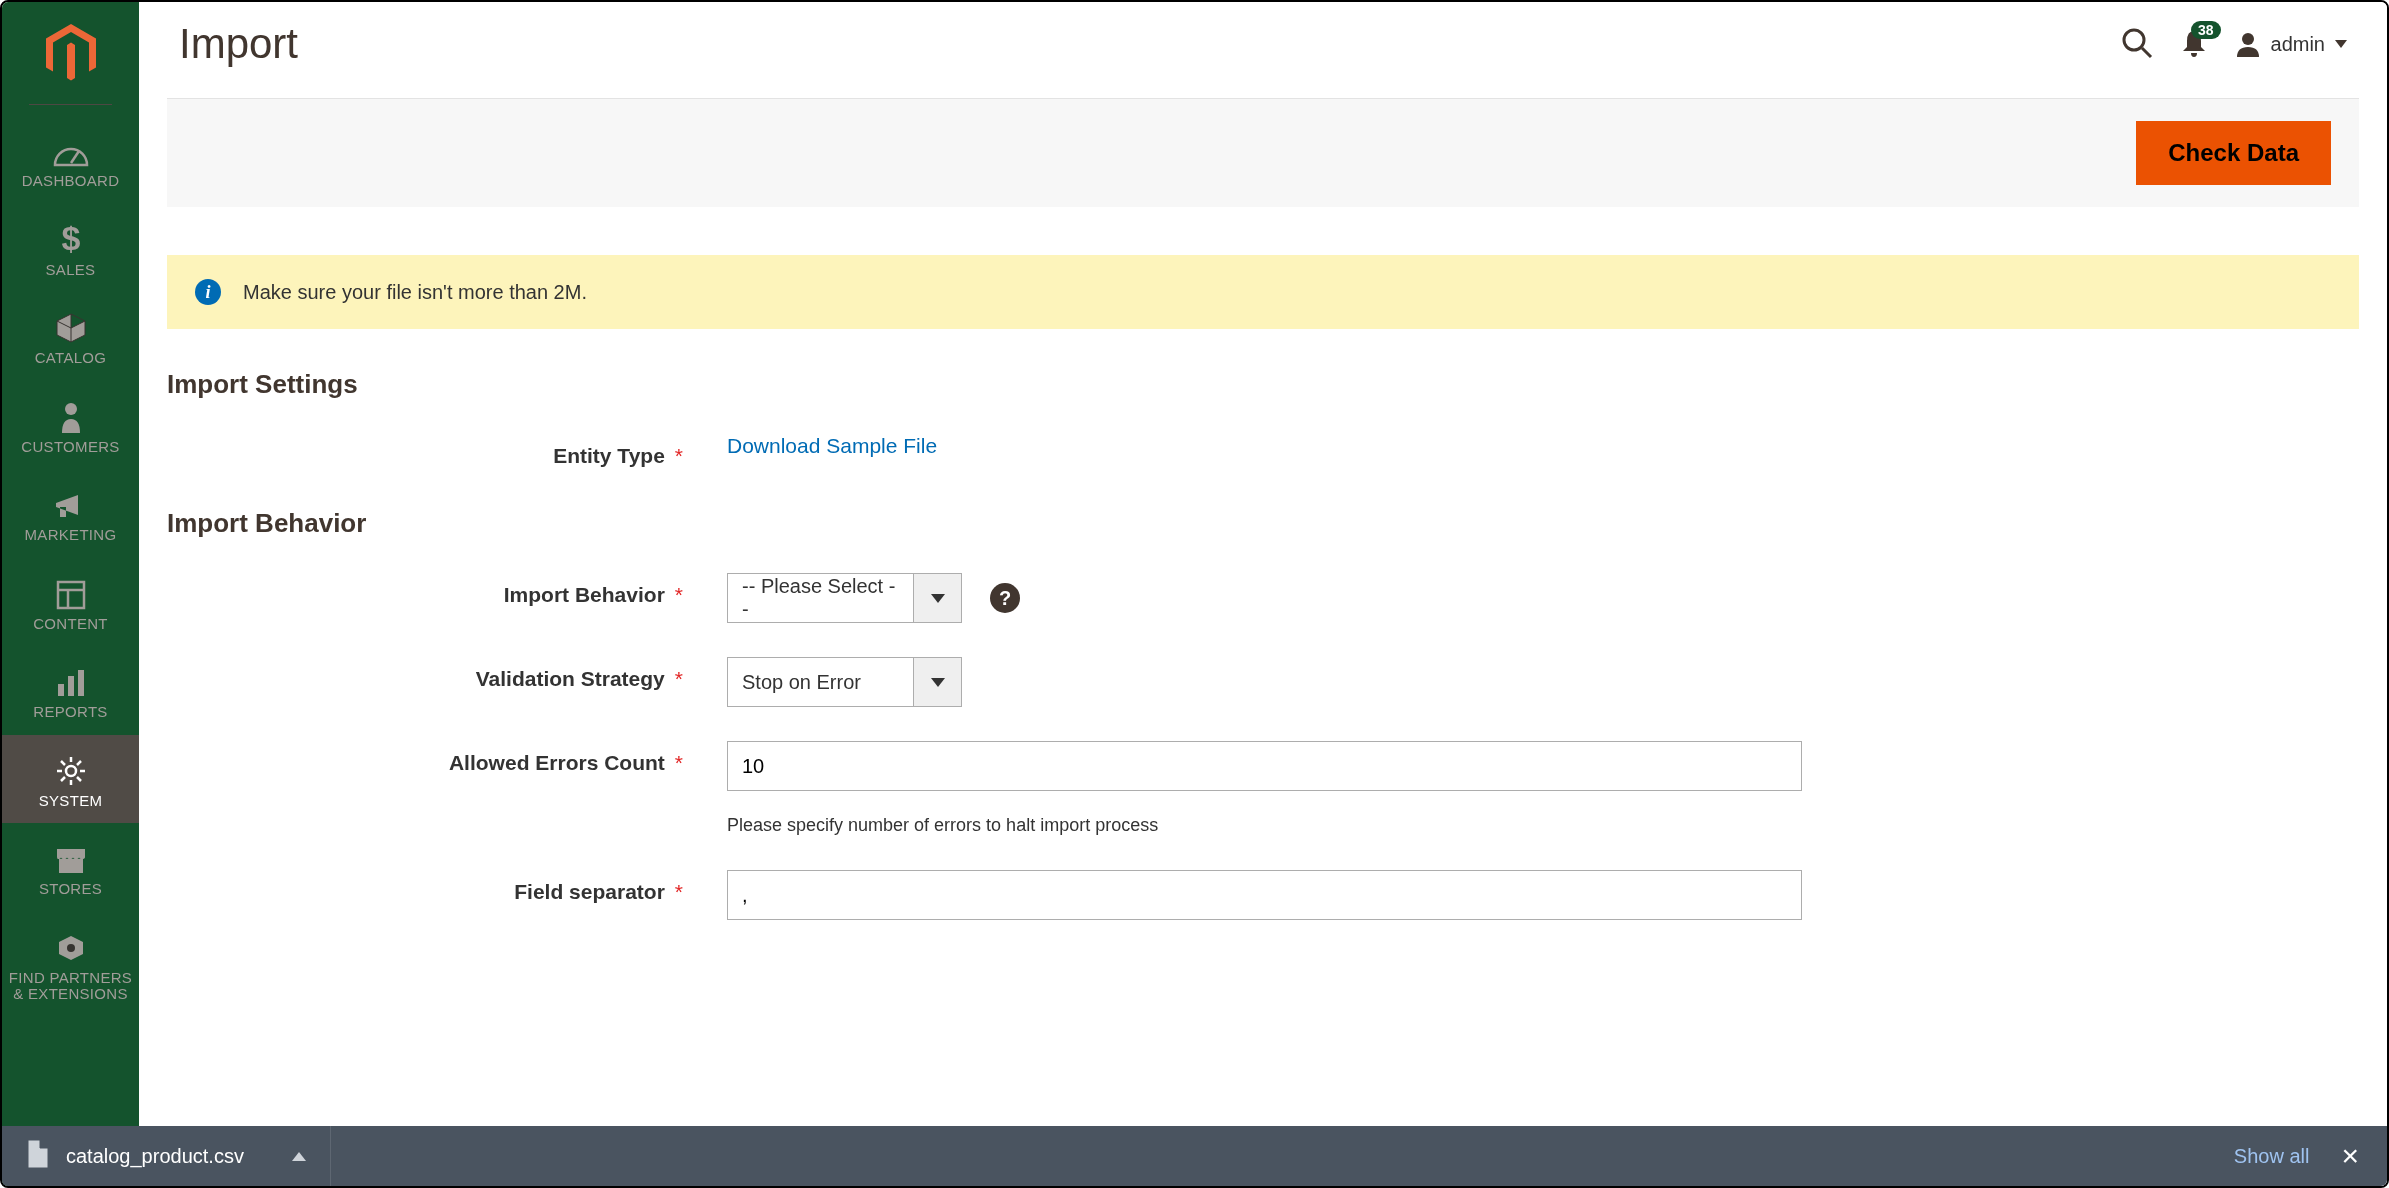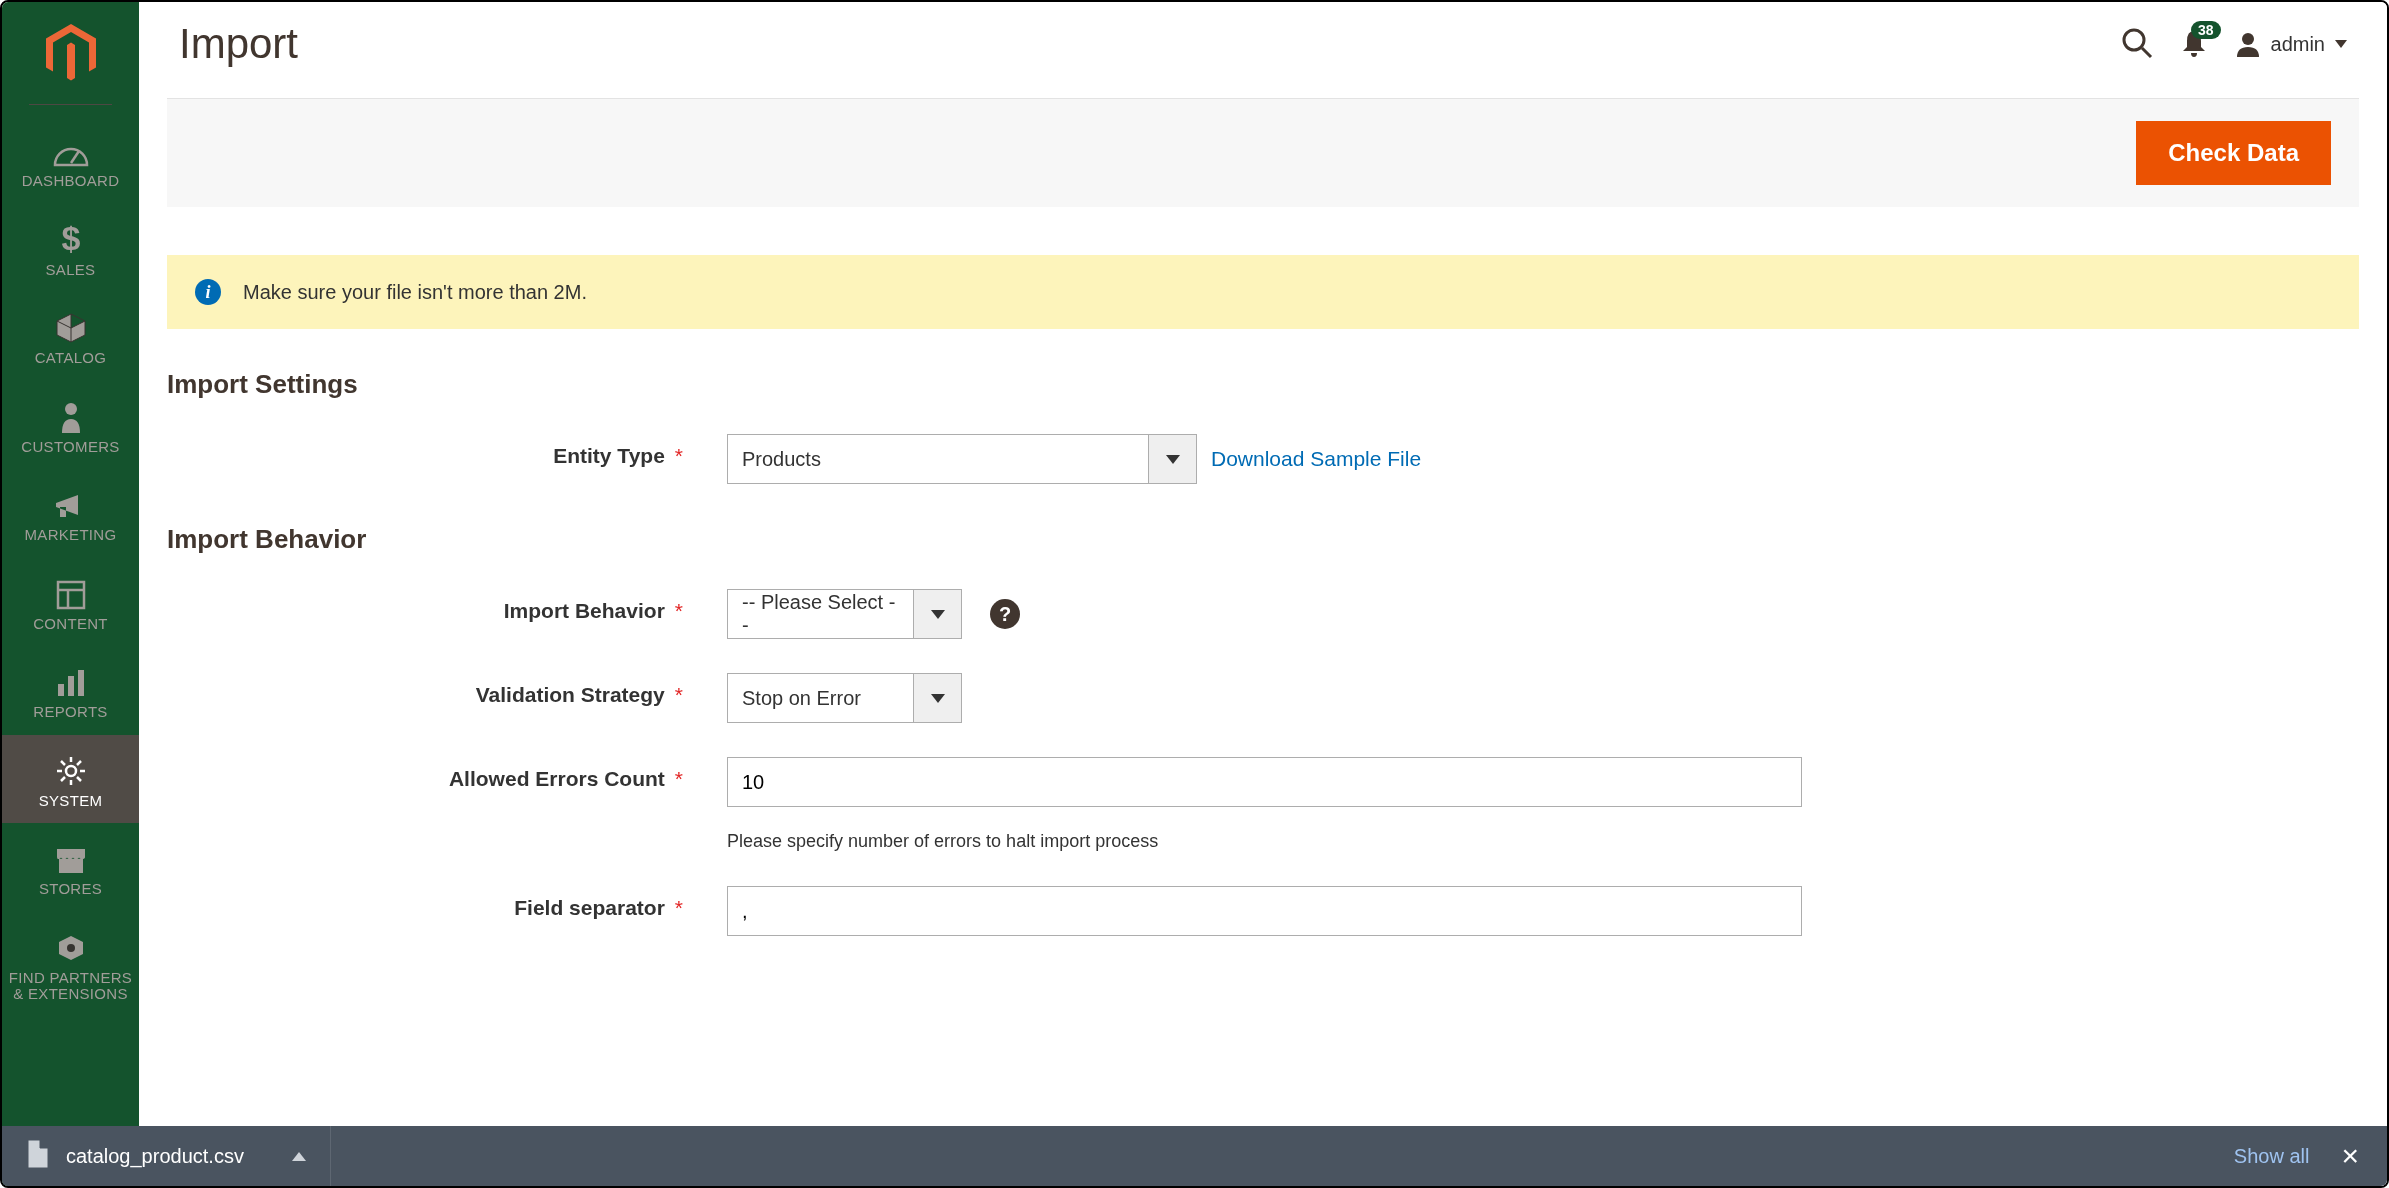--- a/index.html
+++ b/index.html
@@ -120,21 +120,21 @@
 .button-bar {
   background: #f7f7f7;
   border-top: 1px solid #e3e3e3;
   display: flex;
   justify-content: flex-end;
   padding: 22px 28px;
   margin: 0 28px;
 }
 .btn-primary {
   background: #eb5202;
-  color: #ffffff;
+  color: #000000;
   font-size: 24px;
   font-weight: 600;
   border: none;
   padding: 18px 32px;
   cursor: pointer;
 }
 
 
 .message {
   background: #fdf4bb;
@@ -445,26 +445,20 @@
     </div>
 
     <div class="content">
       <div class="section-heading">Import Settings</div>
 
       <div class="form-row">
         <div class="form-label-col">
           <span>Entity Type</span><span class="req">*</span>
         </div>
         <div class="form-control-col">
-          <div class="select-wrap wide">
-            <div class="select-text">Products</div>
-            <div class="select-btn">
-                <div class="tri"></div>
-              </div>
-          </div>
           <span class="link">Download Sample File</span>
         </div>
       </div>
 
       <div class="section-heading">Import Behavior</div>
 
       <div class="form-row">
         <div class="form-label-col">
           <span>Import Behavior</span><span class="req">*</span>
         </div>

